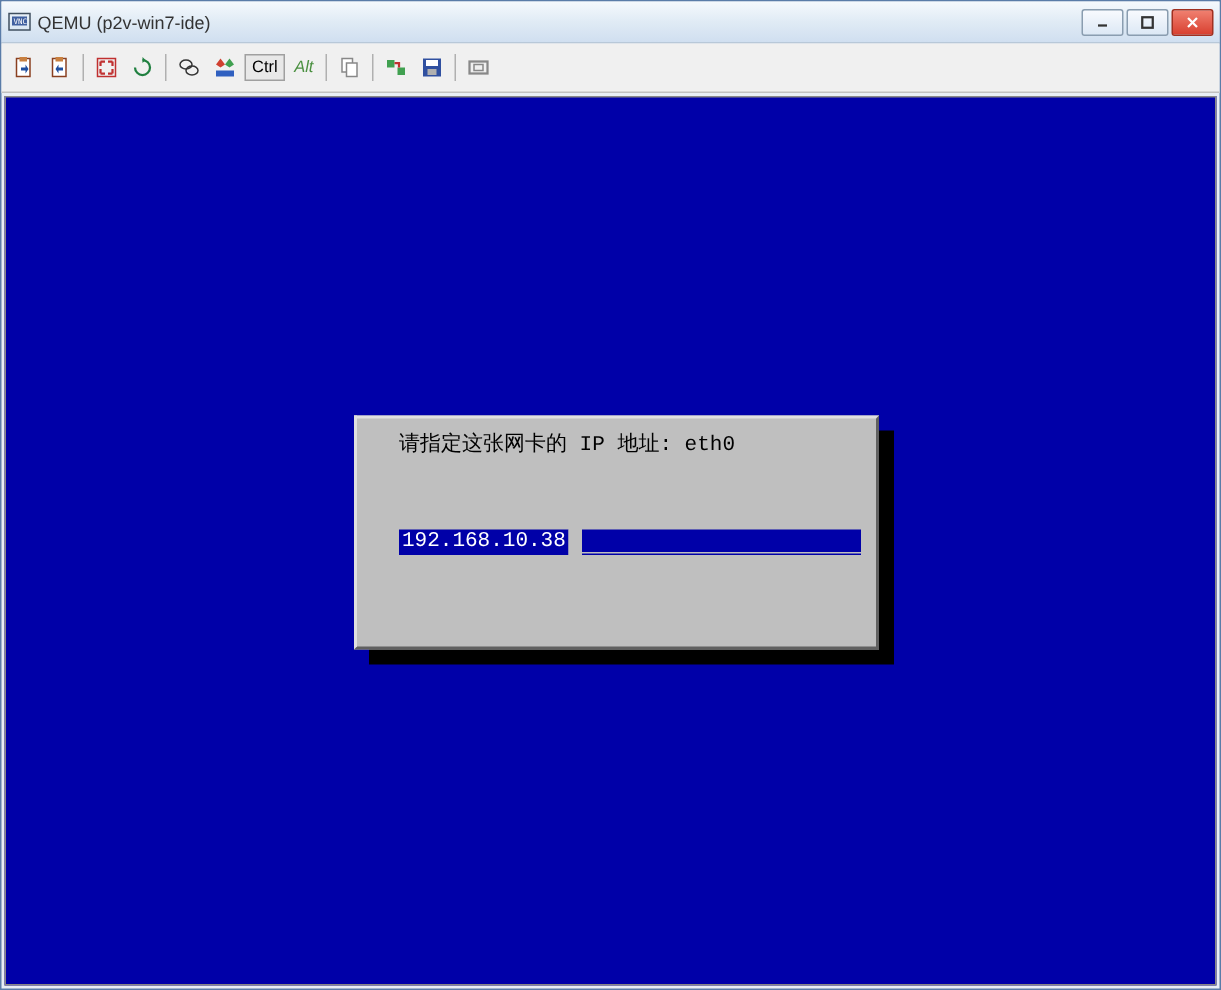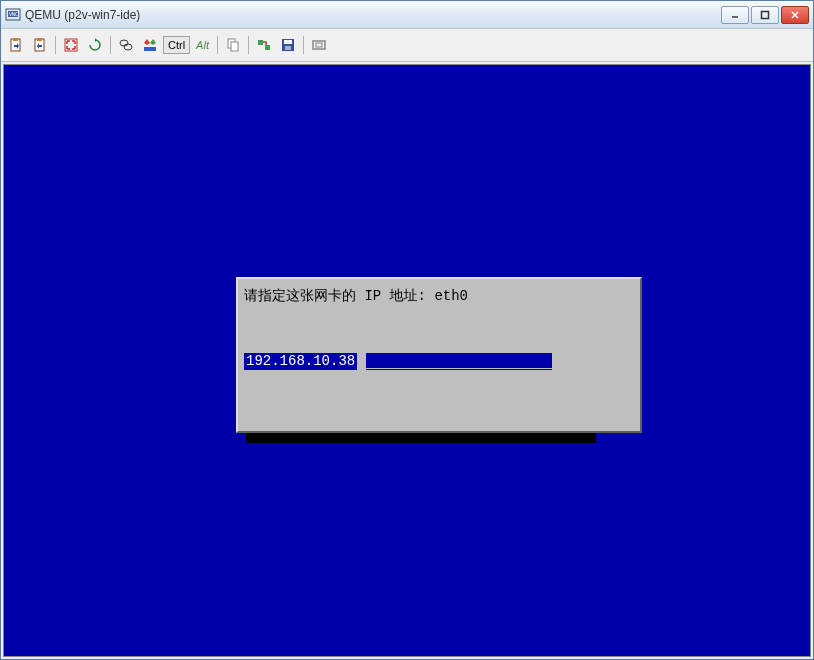--- a/index.html
+++ b/index.html
@@ -104,28 +104,28 @@
       left: 242px;
       top: 222px;
       width: 350px;
       height: 156px;
       background: #000;
     }
     .dialog {
       position: absolute;
       left: 232px;
       top: 212px;
-      width: 406px;
+      width: 350px;
       height: 156px;
       background: #bfbfbf;
       border: 2px solid;
       border-color: #e0e0e0 #606060 #606060 #e0e0e0;
       font-family: "Courier New", monospace;
       font-size: 14px;
-      padding: 8px 6px;
+      padding: 8px 28px;
     }
     .dialog-prompt {
       color: #000;
       margin-bottom: 10px;
       font-family: "SimSun", "Courier New", monospace;
     }
     .input-line {
       display: flex;
       width: 308px;
       margin-top: 48px;

